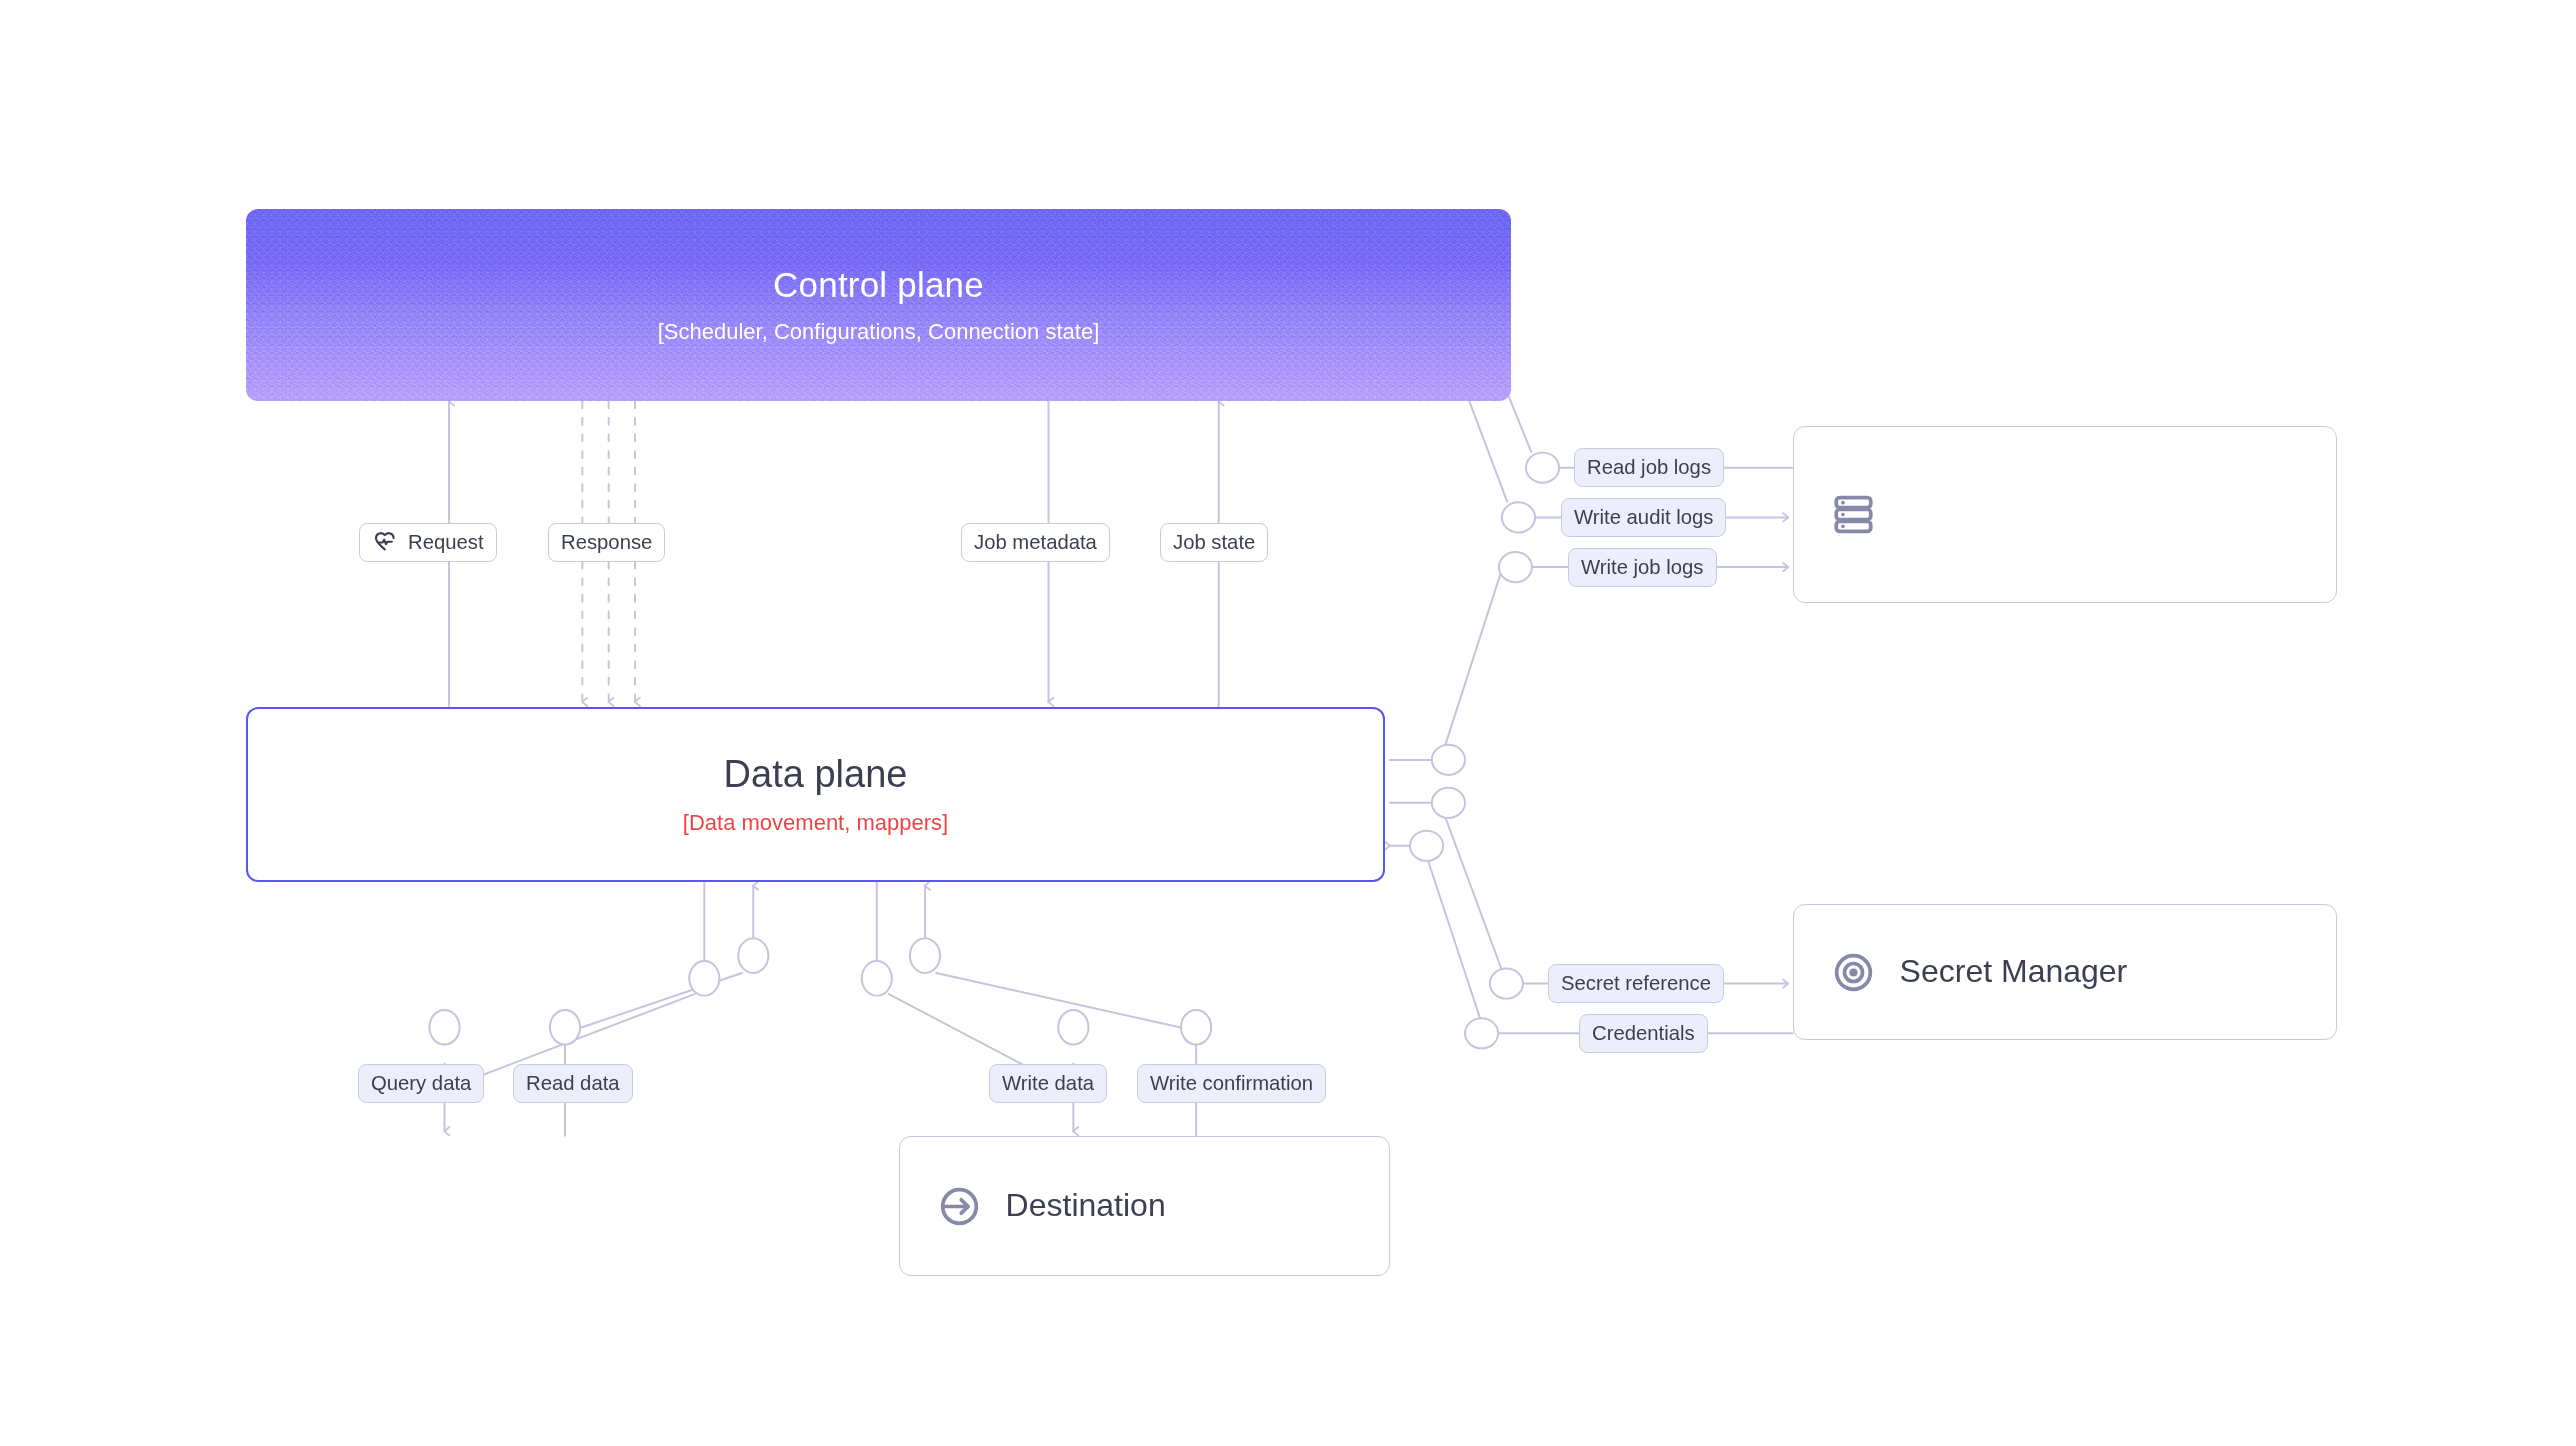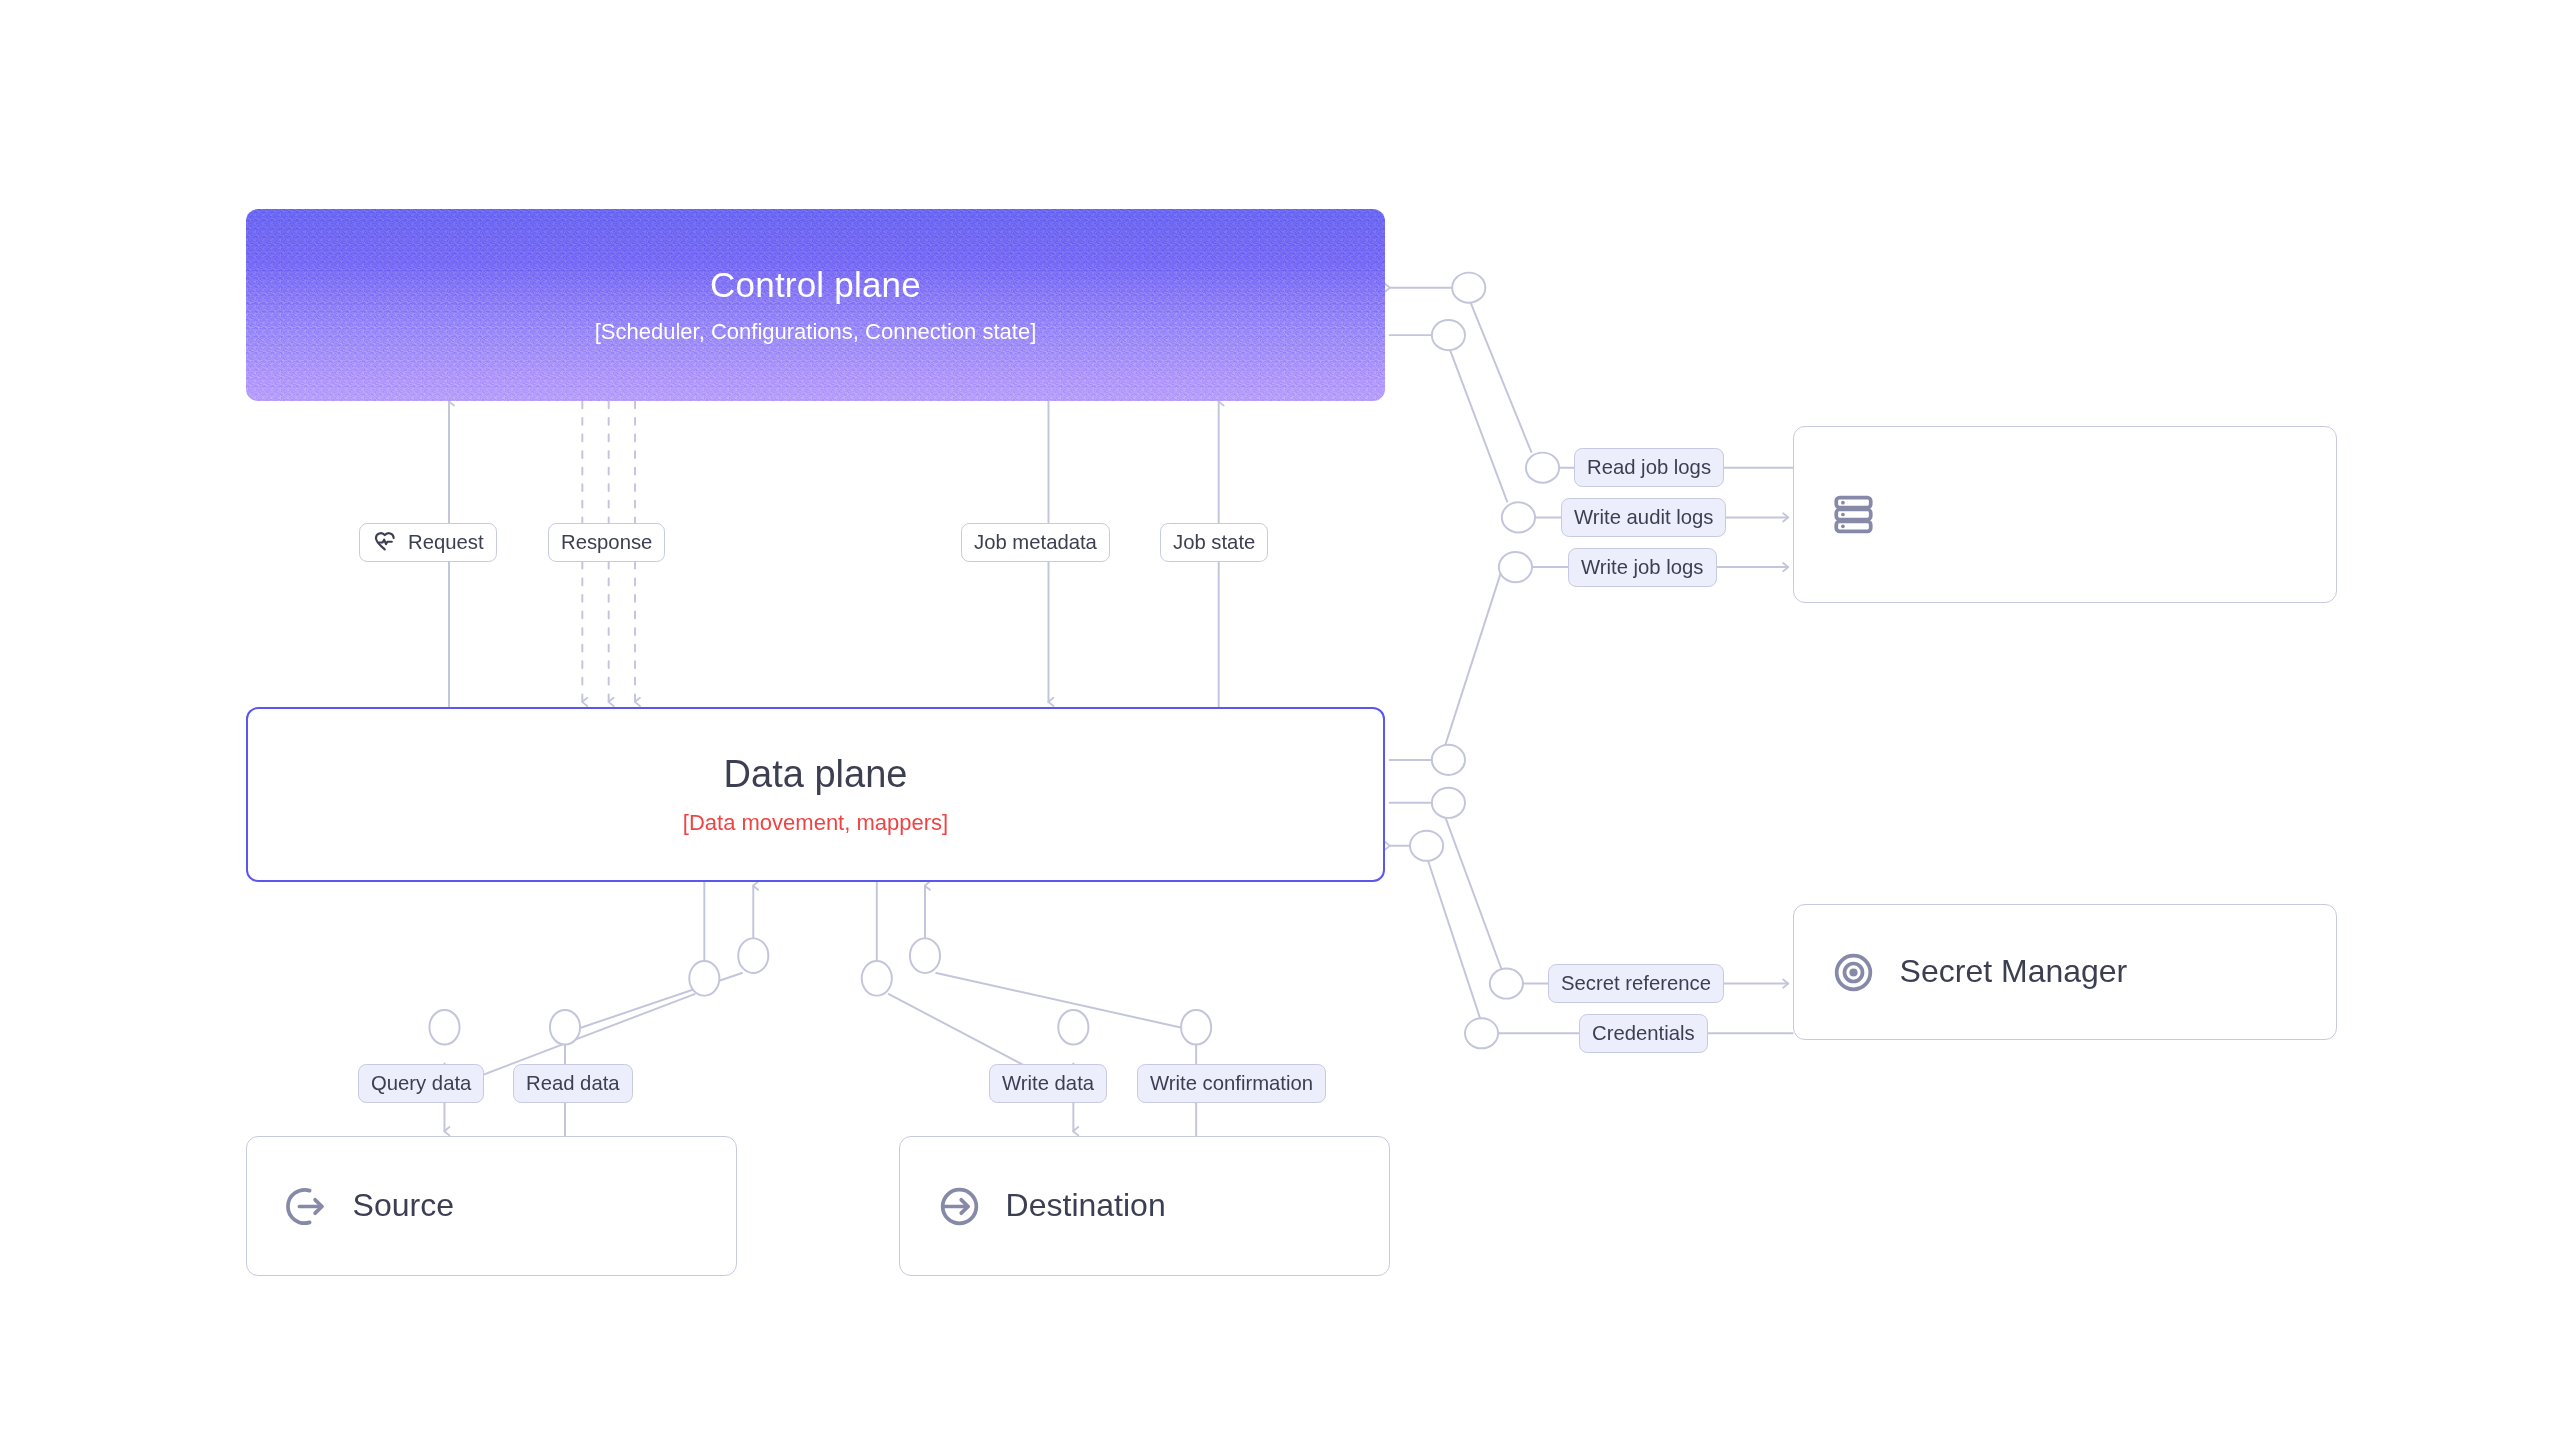--- a/index.html
+++ b/index.html
@@ -31,21 +31,21 @@
     border-radius: 12px;
     display: flex;
     flex-direction: column;
     align-items: center;
     justify-content: center;
     text-align: center;
   }
 
   #control-plane {
     left: 246px; top: 209px;
-    width: 1139px; height: 192px;
+    width: 1265px; height: 192px;
     background:
       radial-gradient(circle at 18% 12%, rgba(255,255,255,0.07) 0 1.5px, transparent 1.5px),
       linear-gradient(180deg, #6360ee 0%, #6e63f2 28%, #8e7ff7 62%, #a98ff9 88%, #b197fa 100%);
     box-shadow: inset 0 0 0 0 rgba(0,0,0,0);
     overflow: hidden;
   }
   #control-plane::after {
     content: "";
     position: absolute;
     inset: 0;
@@ -320,30 +320,20 @@
     <svg class="svc-icon" width="47" height="47" viewBox="0 0 24 24">
       <g fill="none" stroke="#868aa8" stroke-width="1.9">
         <circle cx="12" cy="12" r="8.6"></circle>
         <circle cx="12" cy="12" r="4.6"></circle>
       </g>
       <circle cx="12" cy="12" r="2.1" fill="#868aa8"></circle>
     </svg>
     <div class="svc-label">Secret Manager</div>
   </div>
 
-  <div class="service-card" id="source-card">
-    <svg class="svc-icon" width="47" height="47" viewBox="0 0 24 24">
-      <g fill="none" stroke="#868aa8" stroke-width="1.9" stroke-linecap="round" stroke-linejoin="round">
-        <path d="M13.6 3.9a8.5 8.5 0 1 0 0 16.2"></path>
-        <path d="M8.4 12 H19.6"></path>
-        <path d="M16.4 8.6 L19.9 12 L16.4 15.4"></path>
-      </g>
-    </svg>
-    <div class="svc-label">Source</div>
-  </div>
 
   <div class="service-card" id="dest-card">
     <svg class="svc-icon" width="47" height="47" viewBox="0 0 24 24">
       <g fill="none" stroke="#868aa8" stroke-width="1.9" stroke-linecap="round" stroke-linejoin="round">
         <circle cx="12" cy="12" r="8.6"></circle>
         <path d="M3.6 12 H16.2"></path>
         <path d="M12.9 8.6 L16.4 12 L12.9 15.4"></path>
       </g>
     </svg>
     <div class="svc-label">Destination</div>

